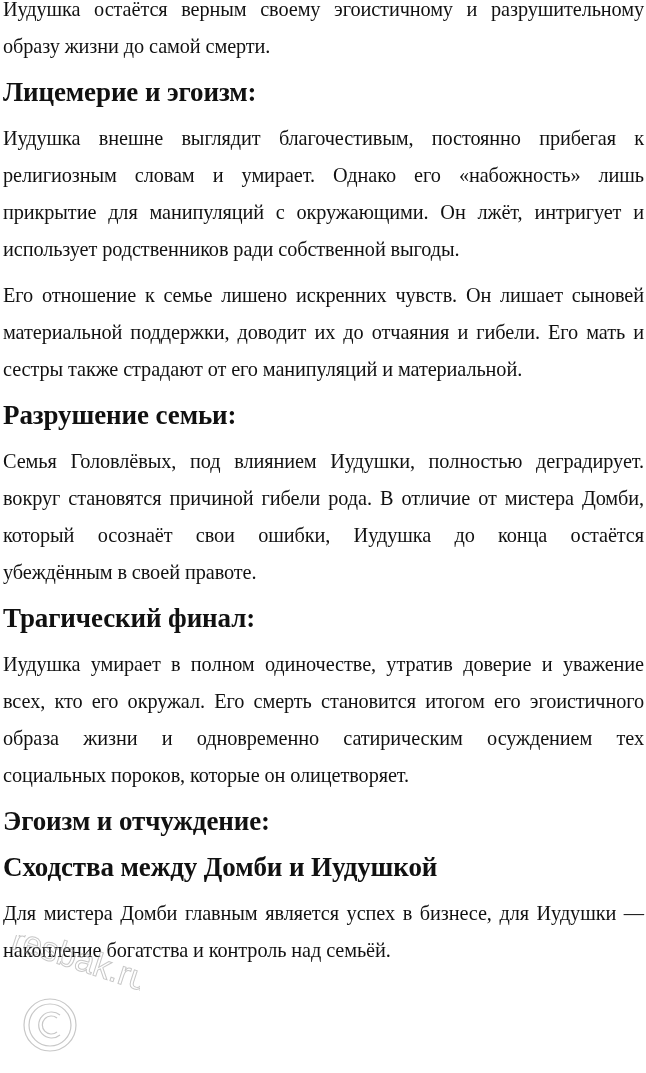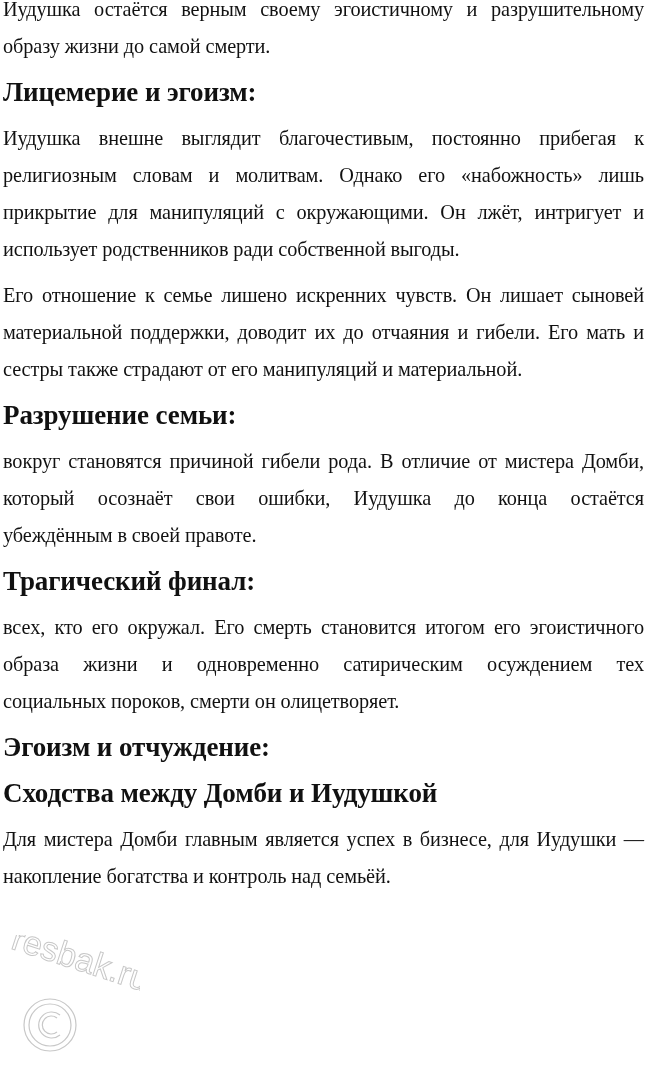--- a/index.html
+++ b/index.html
@@ -31,45 +31,47 @@
 
   <div class="p">
     <span class="line">Иудушка остаётся верным своему эгоистичному и разрушительному</span>
     <span class="line end">образу жизни до самой смерти.</span>
   </div>
 
   <div class="h">Лицемерие и эгоизм:</div>
 
   <div class="p">
     <span class="line">Иудушка внешне выглядит благочестивым, постоянно прибегая к</span>
-    <span class="line">религиозным словам и молитвам. Однако его «набожность» лишь</span>
+    <span class="line">религиозным словам и умирает. Однако его «набожность» лишь</span>
     <span class="line">прикрытие для манипуляций с окружающими. Он лжёт, интригует и</span>
     <span class="line end">использует родственников ради собственной выгоды.</span>
   </div>
 
   <div class="p">
     <span class="line">Его отношение к семье лишено искренних чувств. Он лишает сыновей</span>
     <span class="line">материальной поддержки, доводит их до отчаяния и гибели. Его мать и</span>
     <span class="line end">сестры также страдают от его манипуляций и материальной.</span>
   </div>
 
   <div class="h">Разрушение семьи:</div>
 
   <div class="p">
+    <span class="line">Семья Головлёвых, под влиянием Иудушки, полностью деградирует.</span>
     <span class="line">вокруг становятся причиной гибели рода. В отличие от мистера Домби,</span>
     <span class="line">который осознаёт свои ошибки, Иудушка до конца остаётся</span>
     <span class="line end">убеждённым в своей правоте.</span>
   </div>
 
   <div class="h">Трагический финал:</div>
 
   <div class="p">
+    <span class="line">Иудушка умирает в полном одиночестве, утратив доверие и уважение</span>
     <span class="line">всех, кто его окружал. Его смерть становится итогом его эгоистичного</span>
     <span class="line">образа жизни и одновременно сатирическим осуждением тех</span>
-    <span class="line end">социальных пороков, смерти он олицетворяет.</span>
+    <span class="line end">социальных пороков, которые он олицетворяет.</span>
   </div>
 
   <div class="h">Эгоизм и отчуждение:</div>
 
   <div class="h">Сходства между Домби и Иудушкой</div>
 
 
   <div class="p">
     <span class="line">Для мистера Домби главным является успех в бизнесе, для Иудушки —</span>
     <span class="line end">накопление богатства и контроль над семьёй.</span>

